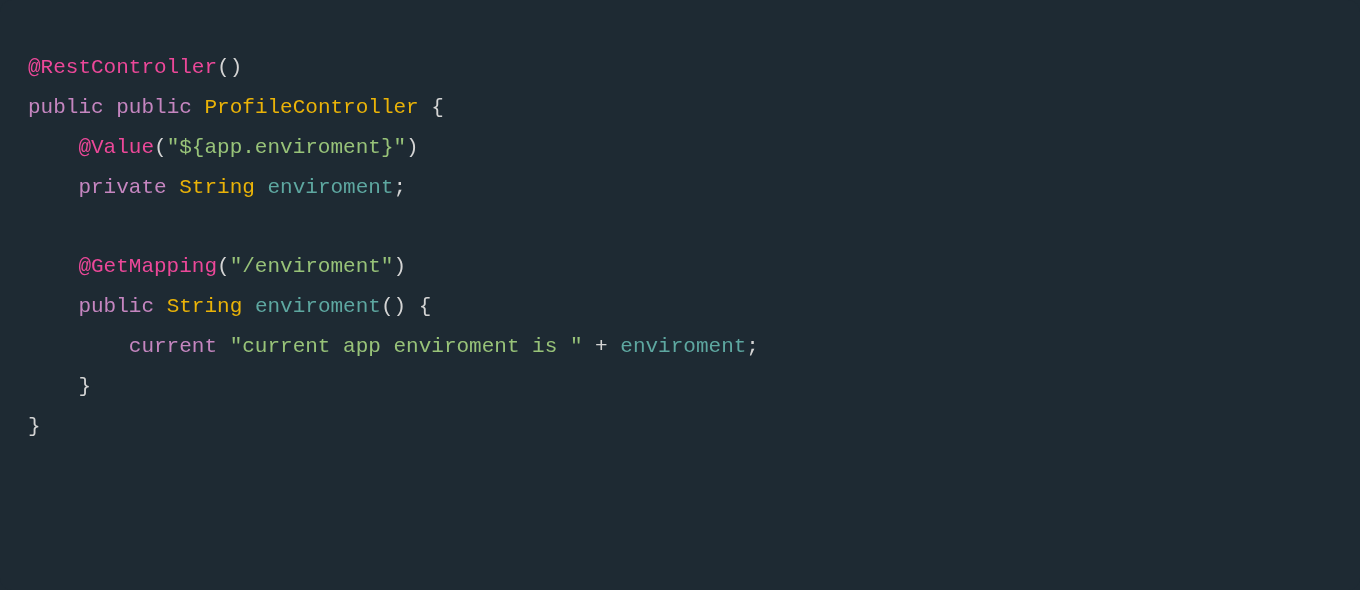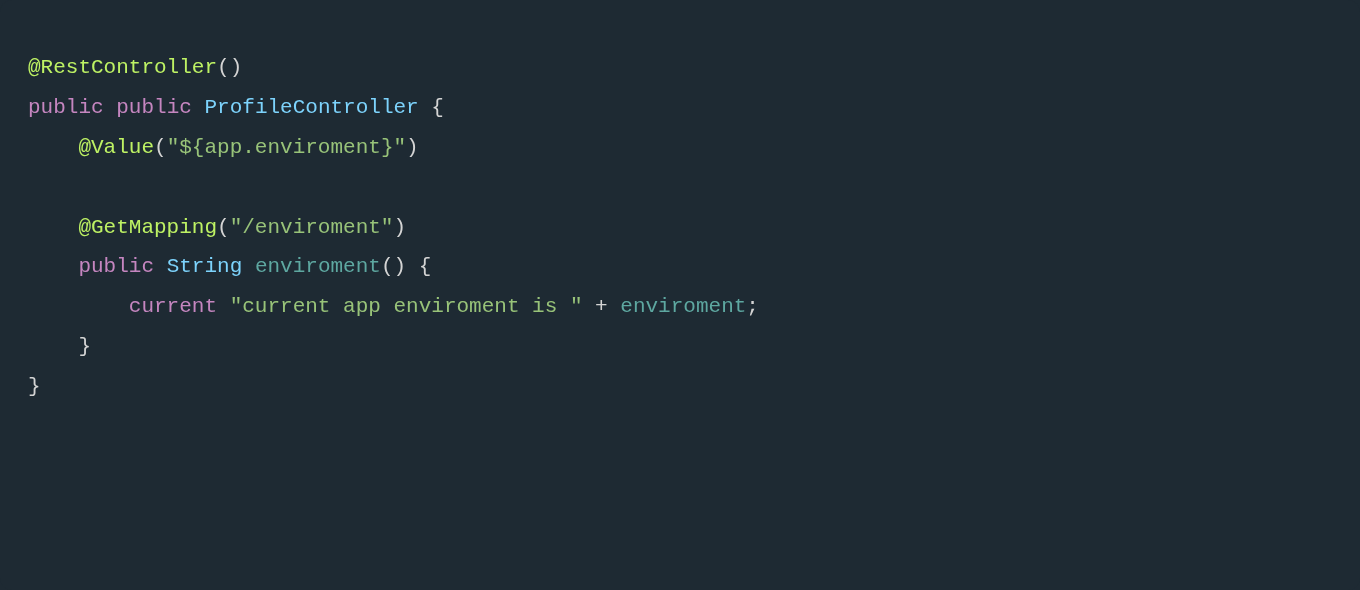--- a/index.html
+++ b/index.html
@@ -21,39 +21,40 @@
       background: #1e2a33;
       border-radius: 12px;
       padding: 48px 28px 32px 28px;
       width: 100%;
       height: 100%;
     }
     .code-line {
       white-space: pre;
       color: #d4d4d4;
     }
-    .annotation { color: #bef264; margin-top: 24px; }
+    .annotation { color: #ec4899; margin-top: 24px; }
     .keyword { color: #c586c0; text-align: center; }
-    .type { color: #7dd3fc; }
+    .type { color: #eab308; }
     .identifier { color: #5ea8a1; }
     .string { color: #98c379; }
     .method-name { color: #5ea8a1; }
     .paren { color: #d4d4d4; }
     .brace { color: #d4d4d4; }
     .operator { color: #d4d4d4; }
     .semicolon { color: #d4d4d4; }
     .indent-1 { padding-left: 4ch; }
     .indent-2 { padding-left: 8ch; }
   </style>
 </head>
 <body>
 
 <div class="code-container">
   <div class="code-line"><span class="annotation">@RestController</span><span class="paren">()</span></div>
   <div class="code-line"><span class="keyword">public</span> <span class="keyword">public</span> <span class="type">ProfileController</span><span class="brace"> {</span></div>
   <div class="code-line indent-1"><span class="annotation">@Value</span><span class="paren">(</span><span class="string">"${app.enviroment}"</span><span class="paren">)</span></div>
+  <div class="code-line indent-1"><span class="keyword">private</span> <span class="type">String</span> <span class="identifier">enviroment</span><span class="semicolon">;</span></div>
   <div class="code-line">&nbsp;</div>
   <div class="code-line indent-1"><span class="annotation">@GetMapping</span><span class="paren">(</span><span class="string">"/enviroment"</span><span class="paren">)</span></div>
   <div class="code-line indent-1"><span class="keyword">public</span> <span class="type">String</span> <span class="method-name">enviroment</span><span class="paren">()</span><span class="brace"> {</span></div>
   <div class="code-line indent-2"><span class="keyword">current</span> <span class="string">"current app enviroment is "</span><span class="operator"> + </span><span class="identifier">enviroment</span><span class="semicolon">;</span></div>
   <div class="code-line indent-1"><span class="brace">}</span></div>
   <div class="code-line"><span class="brace">}</span></div>
 </div>
 
 </body></html>

